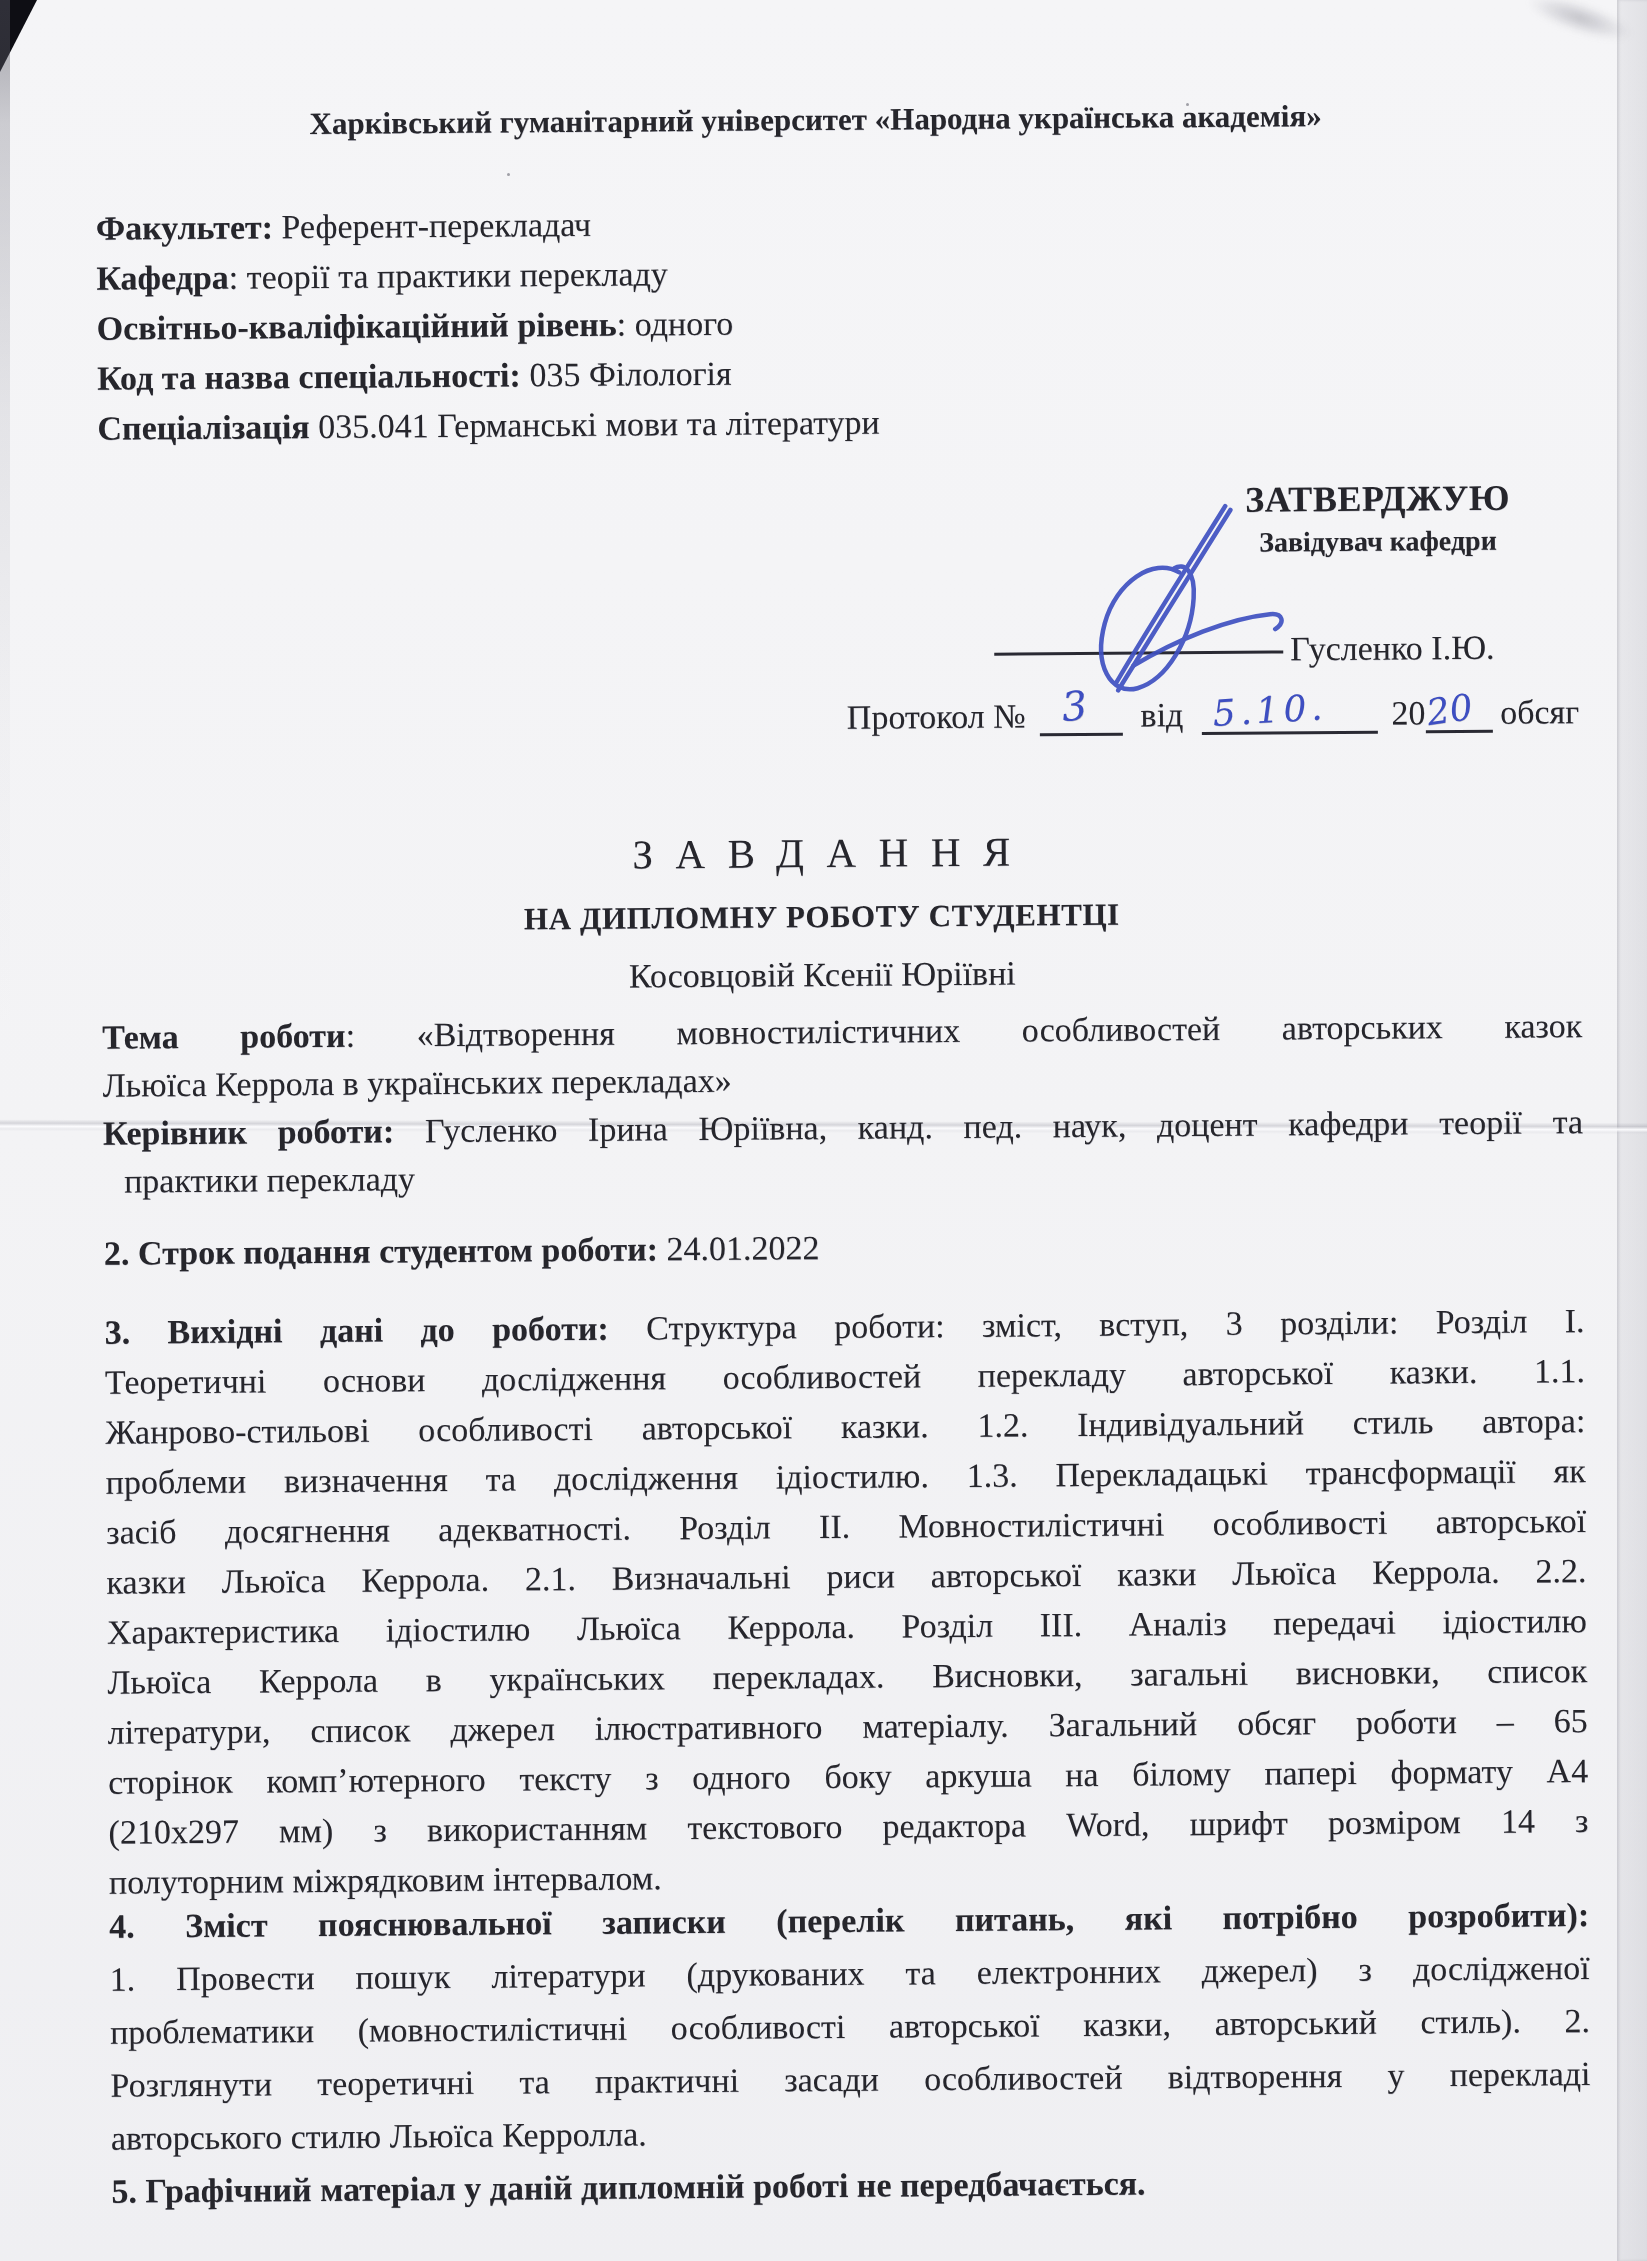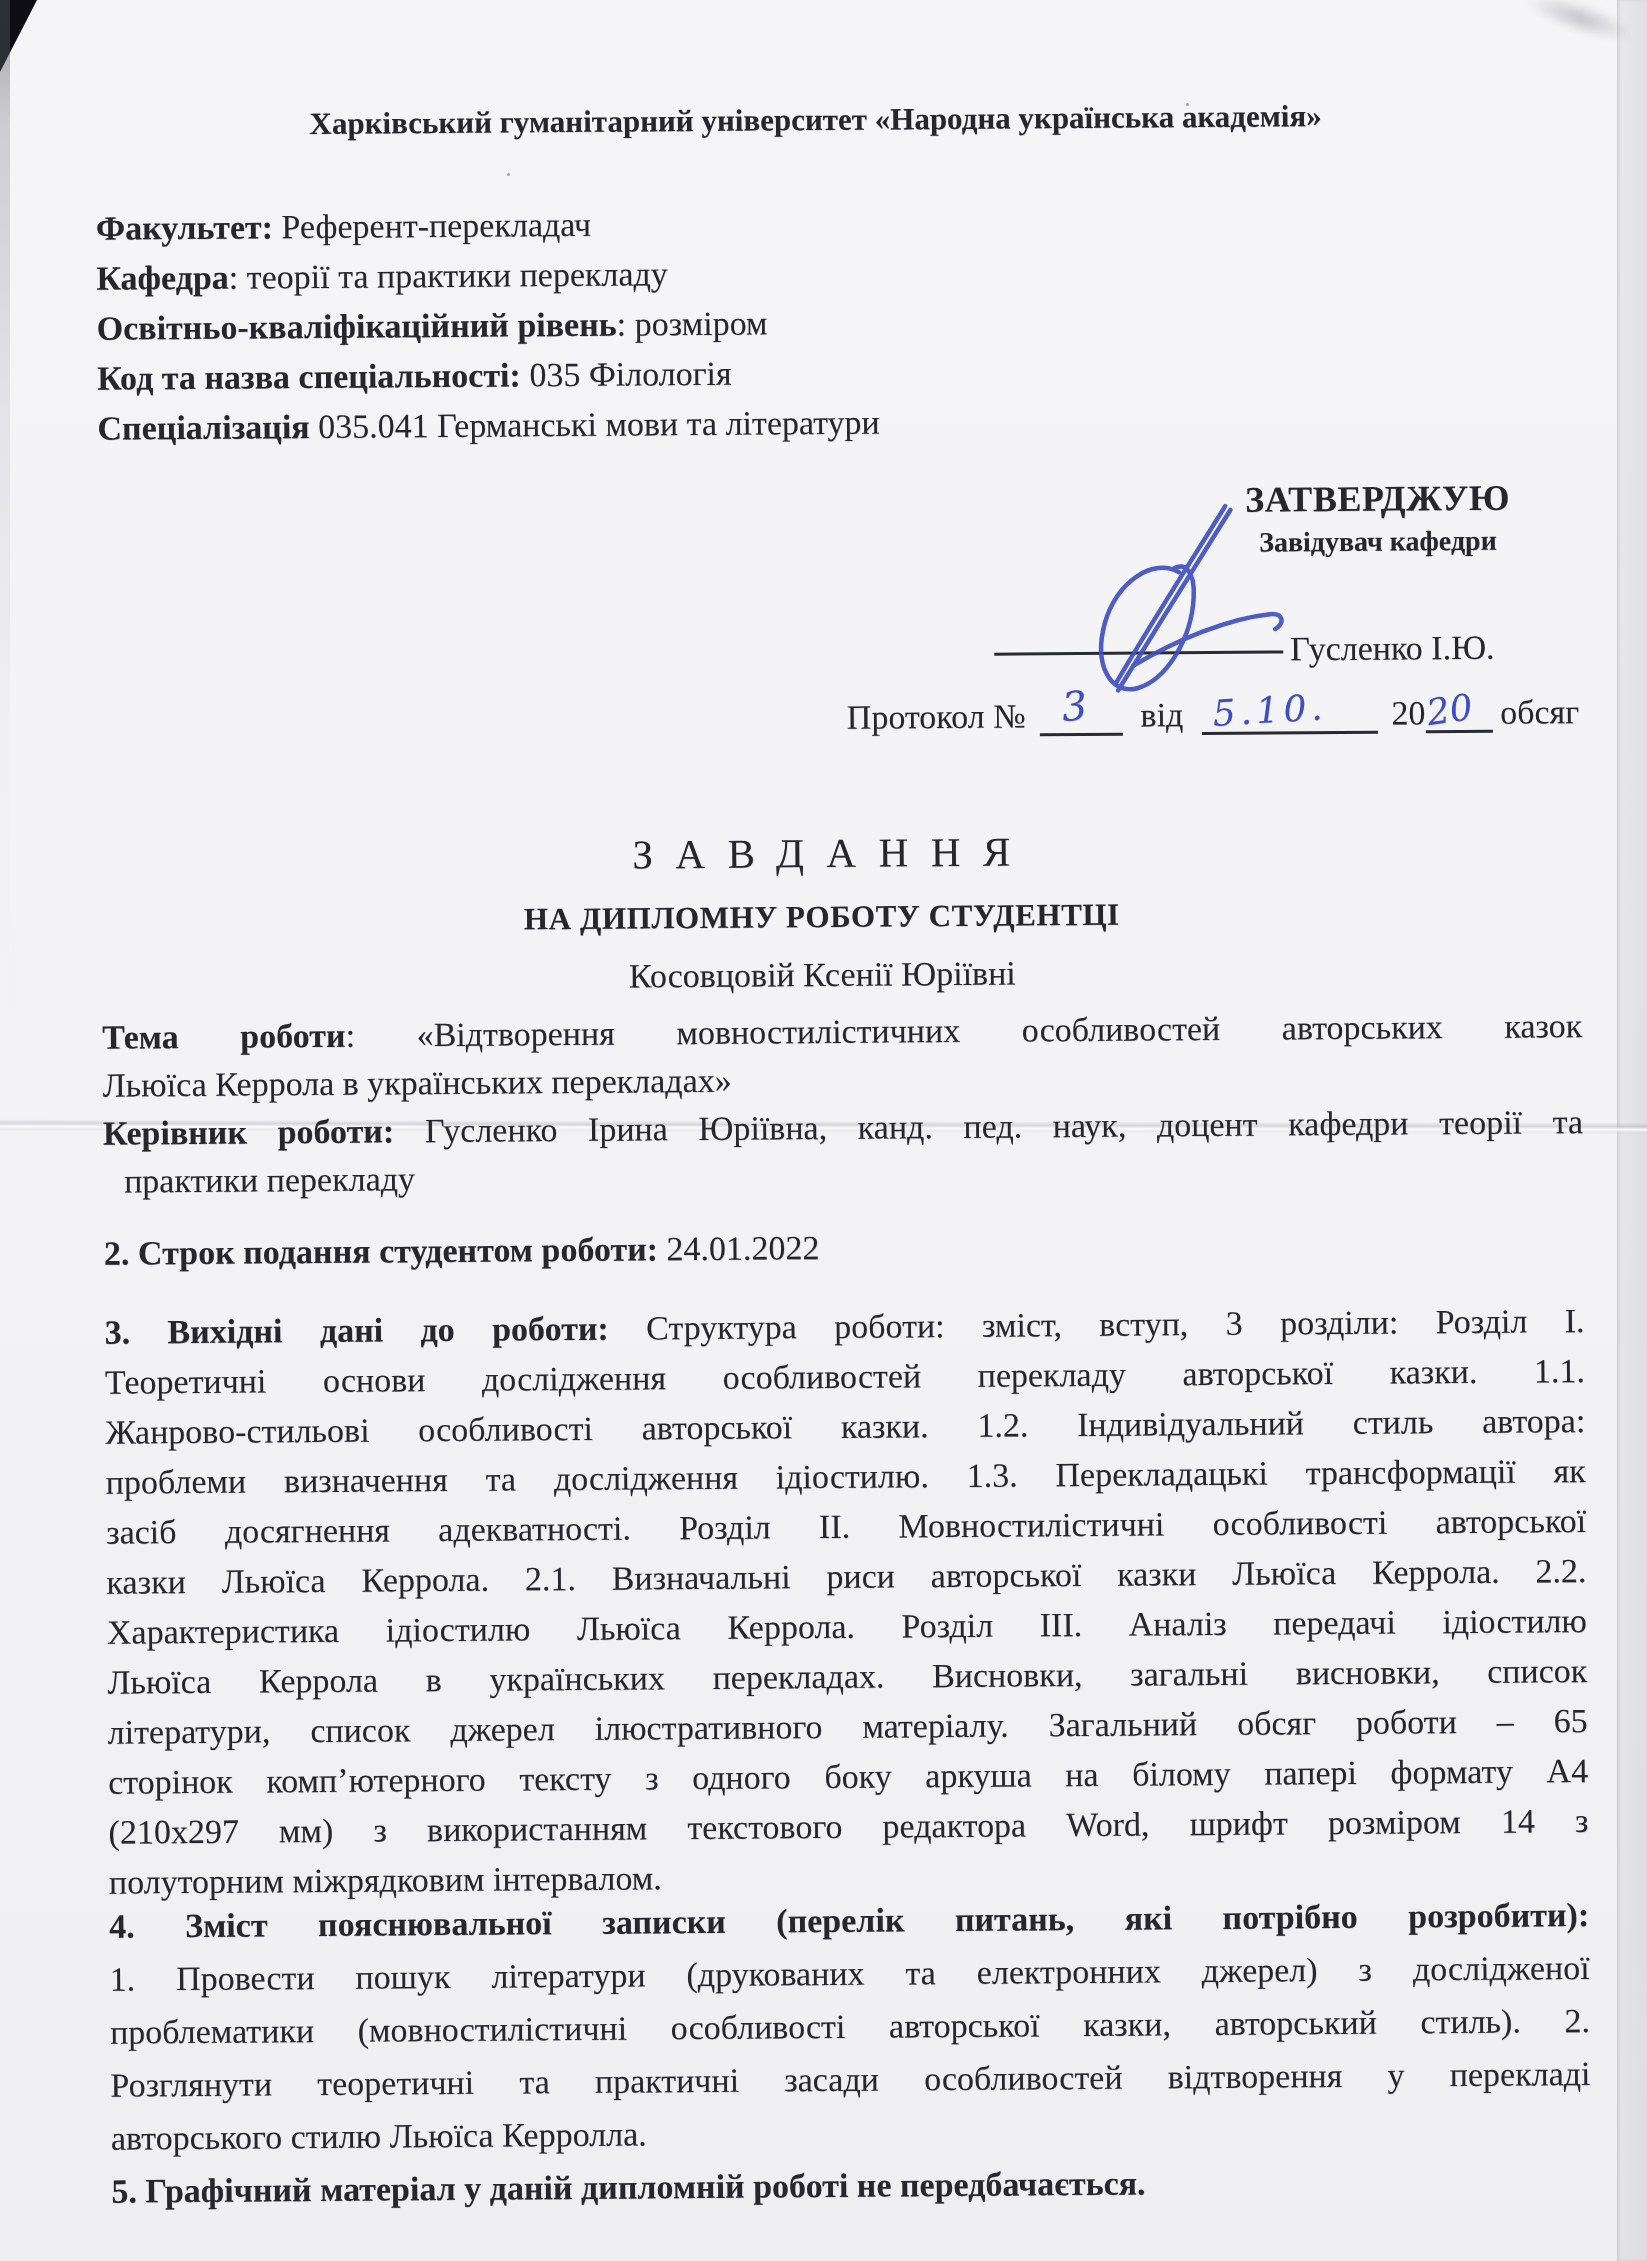--- a/index.html
+++ b/index.html
@@ -68,21 +68,21 @@
   <div class="speck" style="left:507px;top:173px;"></div>
   <div class="speck" style="left:1186px;top:103px;"></div>
 
   <div class="skew print">
 
     <div class="blk uni">Харківський гуманітарний університет «Народна українська академія»</div>
 
     <div class="blk meta">
       <div><span class="b">Факультет:</span><span> Референт-перекладач</span></div>
       <div><span class="b">Кафедра</span><span>: теорії та практики перекладу</span></div>
-      <div><span class="b">Освітньо-кваліфікаційний рівень</span><span>: розміром</span></div>
+      <div><span class="b">Освітньо-кваліфікаційний рівень</span><span>: одного</span></div>
       <div><span class="b">Код та назва спеціальності:</span><span> 035 Філологія</span></div>
       <div><span class="b">Спеціалізація</span><span> 035.041 Германські мови та літератури</span></div>
     </div>
 
     <div class="blk approve">
       <div class="approve-title">ЗАТВЕРДЖУЮ</div>
       <div class="approve-role">Завідувач кафедри</div>
     </div>
 
     <div class="blk sig-line"></div>

